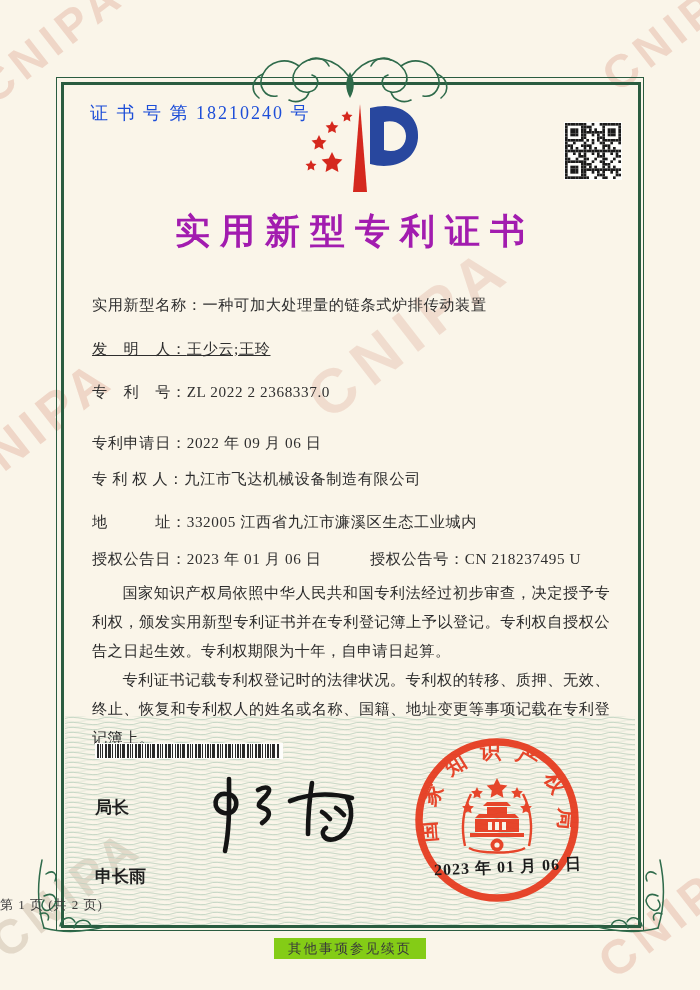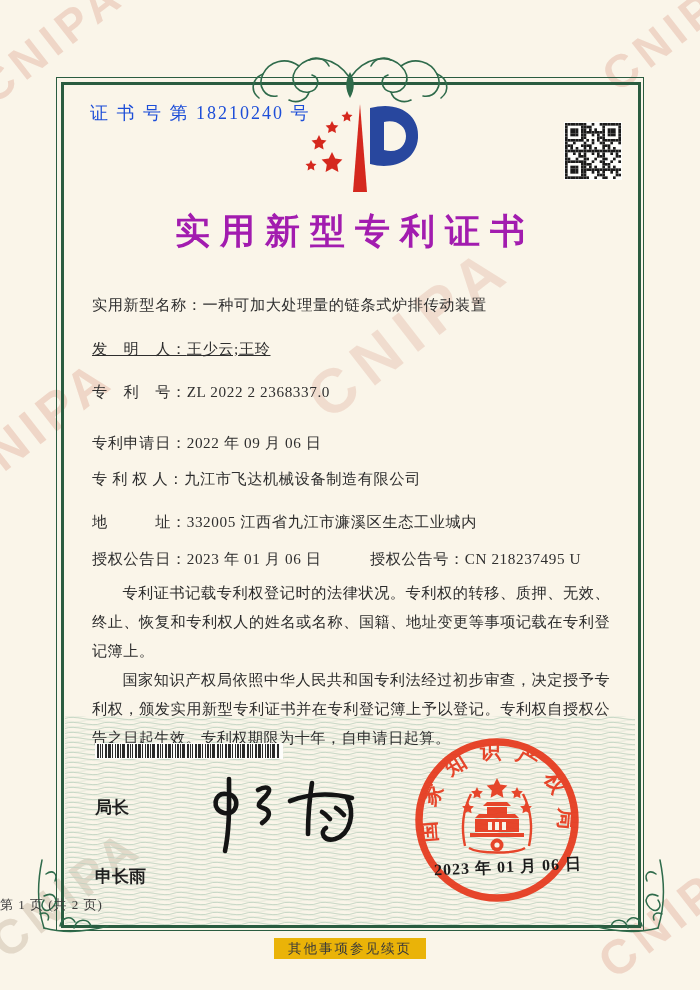--- a/index.html
+++ b/index.html
@@ -60,21 +60,21 @@
   .seal{position:absolute;left:410px;top:733px;z-index:5;opacity:0.93;}
   .seal-ring-text{font-size:21px;font-weight:700;letter-spacing:13px;
       fill:#e6391d;font-family:"Liberation Serif","DejaVu Serif",serif;}
   .seal-date{position:absolute;left:424px;top:857px;width:168px;z-index:6;
       text-align:center;font-size:16px;font-weight:600;letter-spacing:1px;
       color:#1c1c1c;transform:rotate(-2.5deg);}
   .page-number{position:absolute;left:0;top:896px;width:100%;text-align:left;
       font-size:13px;color:#3c3c3c;z-index:4;letter-spacing:1px;}
   .footer-note{position:absolute;left:0;top:940px;width:100%;text-align:center;
       font-size:13.5px;color:#3a3a3a;z-index:3;letter-spacing:2px;}
-  .footer-note span{background:#eab308;padding:3px 14px;}
+  .footer-note span{background:#84cc16;padding:3px 14px;}
 </style>
 </head>
 <body>
 
 <div class="page">
 
   <div class="wm wm1">CNIPA</div>
   <div class="wm wm2">CNIPA</div>
   <div class="wm wm3">CNIPA</div>
   <div class="wm wm4">CNIPA</div>
@@ -433,22 +433,22 @@
     <span>地　　　址：</span><span>332005 江西省九江市濂溪区生态工业城内</span>
   </div>
   <div class="field f7">
     <span>授权公告日：</span><span>2023 年 01 月 06 日</span>
     <span class="grant-no-group">
       <span>授权公告号：</span><span>CN 218237495 U</span>
     </span>
   </div>
 
   <div class="body-text">
+    <p>国家知识产权局依照中华人民共和国专利法经过初步审查，决定授予专利权，颁发实用新型专利证书并在专利登记簿上予以登记。专利权自授权公告之日起生效。专利权期限为十年，自申请日起算。</p>
     <p>专利证书记载专利权登记时的法律状况。专利权的转移、质押、无效、终止、恢复和专利权人的姓名或名称、国籍、地址变更等事项记载在专利登记簿上。</p>
-    <p>国家知识产权局依照中华人民共和国专利法经过初步审查，决定授予专利权，颁发实用新型专利证书并在专利登记簿上予以登记。专利权自授权公告之日起生效。专利权期限为十年，自申请日起算。</p>
   </div>
 
   <svg class="barcode" width="184" height="14" viewBox="0 0 184 14">
     <g id="barcode-bars" fill="#2a2a2a">
         <rect x="0" y="0" width="2" height="14"></rect>
         <rect x="3" y="0" width="1" height="14"></rect>
         <rect x="5" y="0" width="1" height="14"></rect>
         <rect x="8" y="0" width="2" height="14"></rect>
         <rect x="11" y="0" width="3" height="14"></rect>
         <rect x="15" y="0" width="1" height="14"></rect>

